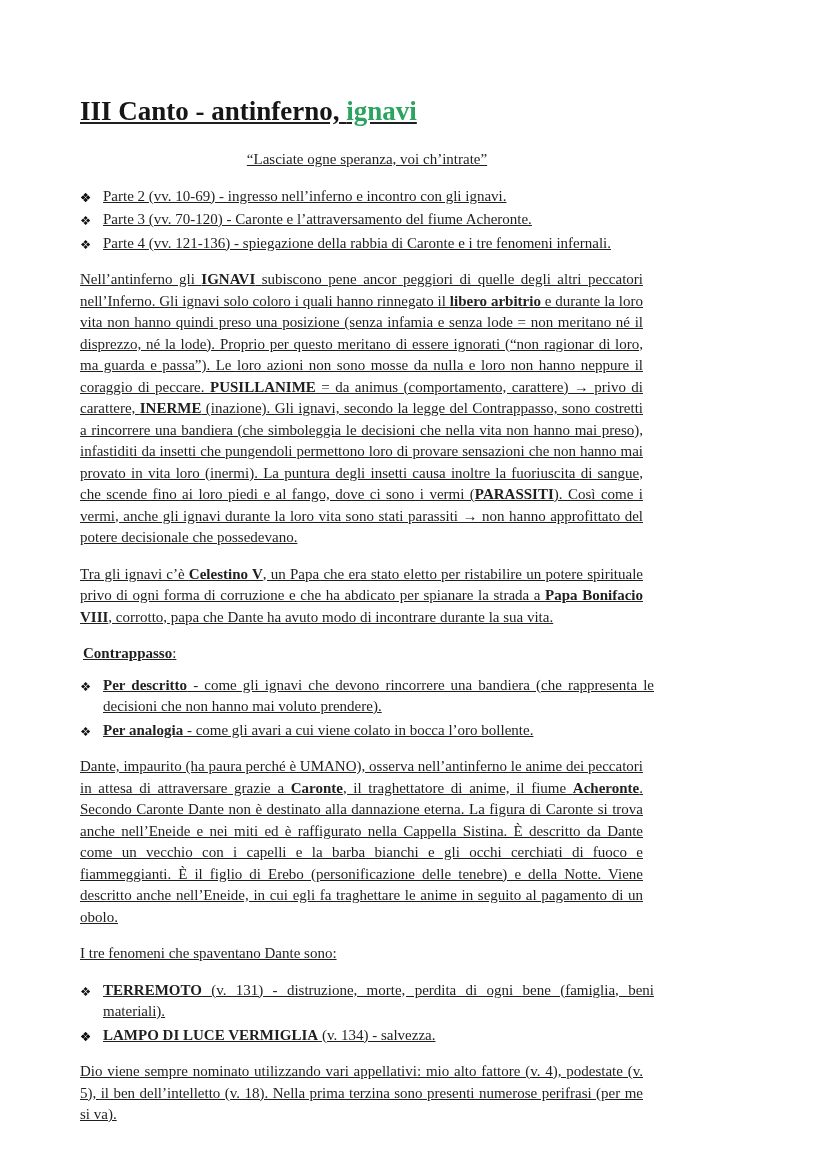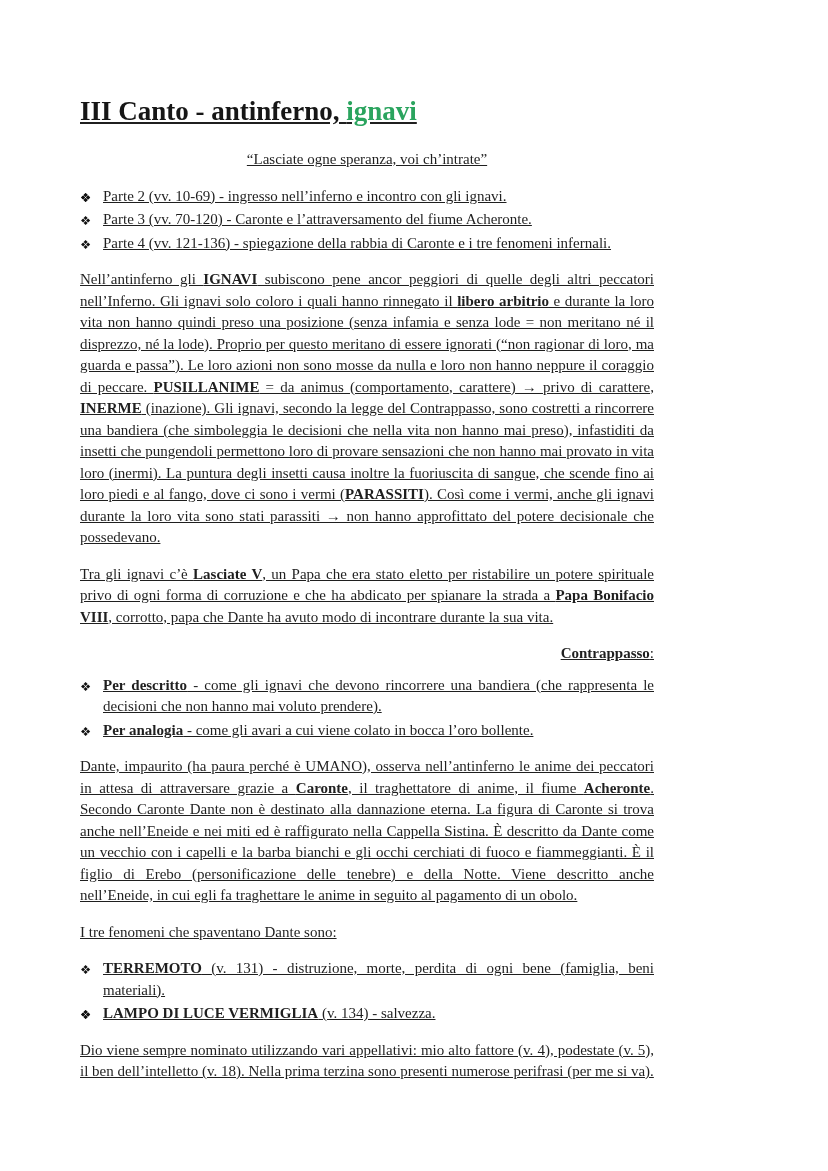--- a/index.html
+++ b/index.html
@@ -25,26 +25,26 @@
     line-height: 32px;
     font-weight: bold;
     color: #161616;
   }
   h1.doc-title .accent { color: #2aa45e; }
   .quote {
     margin: 0 0 15px 0;
     text-align: center;
   }
   .para {
-    margin: 0 0 15px 0;
+    margin: 0 11px 15px 0;
     text-align: justify;
   }
   .para-heading {
     margin: 0 0 10px 3px;
-    text-align: right;
+    text-align: left;
   }
   .b { font-weight: bold; }
   ul.dlist {
     list-style: none;
     margin: 0 0 15px 0;
     padding: 0;
   }
   ul.dlist li {
     position: relative;
     padding-left: 23px;
@@ -82,21 +82,21 @@
       <span>Parte 3 (vv. 70-120) - Caronte e l’attraversamento del fiume Acheronte.</span>
     </li>
     <li>
       <span class="marker">❖</span>
       <span>Parte 4 (vv. 121-136) - spiegazione della rabbia di Caronte e i tre fenomeni infernali.</span>
     </li>
   </ul>
 
   <p class="para"><span>Nell’antinferno gli </span><span class="b">IGNAVI</span><span> subiscono pene ancor peggiori di quelle degli altri peccatori nell’Inferno. Gli ignavi solo coloro i quali hanno rinnegato il </span><span class="b">libero arbitrio</span><span> e durante la loro vita non hanno quindi preso una posizione (senza infamia e senza lode = non meritano né il disprezzo, né la lode). Proprio per questo meritano di essere ignorati (“non ragionar di loro, ma guarda e passa”). Le loro azioni non sono mosse da nulla e loro non hanno neppure il coraggio di peccare. </span><span class="b">PUSILLANIME</span><span> = da animus (comportamento, carattere) → privo di carattere, </span><span class="b">INERME</span><span> (inazione). Gli ignavi, secondo la legge del Contrappasso, sono costretti a rincorrere una bandiera (che simboleggia le decisioni che nella vita non hanno mai preso), infastiditi da insetti che pungendoli permettono loro di provare sensazioni che non hanno mai provato in vita loro (inermi). La puntura degli insetti causa inoltre la fuoriuscita di sangue, che scende fino ai loro piedi e al fango, dove ci sono i vermi (</span><span class="b">PARASSITI</span><span>). Così come i vermi, anche gli ignavi durante la loro vita sono stati parassiti → non hanno approfittato del potere decisionale che possedevano.</span></p>
 
-  <p class="para"><span>Tra gli ignavi c’è </span><span class="b">Lasciate V</span><span>, un Papa che era stato eletto per ristabilire un potere spirituale privo di ogni forma di corruzione e che ha abdicato per spianare la strada a </span><span class="b">Papa Bonifacio VIII</span><span>, corrotto, papa che Dante ha avuto modo di incontrare durante la sua vita.</span></p>
+  <p class="para"><span>Tra gli ignavi c’è </span><span class="b">Celestino V</span><span>, un Papa che era stato eletto per ristabilire un potere spirituale privo di ogni forma di corruzione e che ha abdicato per spianare la strada a </span><span class="b">Papa Bonifacio VIII</span><span>, corrotto, papa che Dante ha avuto modo di incontrare durante la sua vita.</span></p>
 
   <p class="para-heading"><span class="b">Contrappasso</span><span>:</span></p>
 
   <ul class="dlist">
     <li>
       <span class="marker">❖</span>
       <span><span class="b">Per descritto</span><span> - come gli ignavi che devono rincorrere una bandiera (che rappresenta le decisioni che non hanno mai voluto prendere).</span></span>
     </li>
     <li>
       <span class="marker">❖</span>

